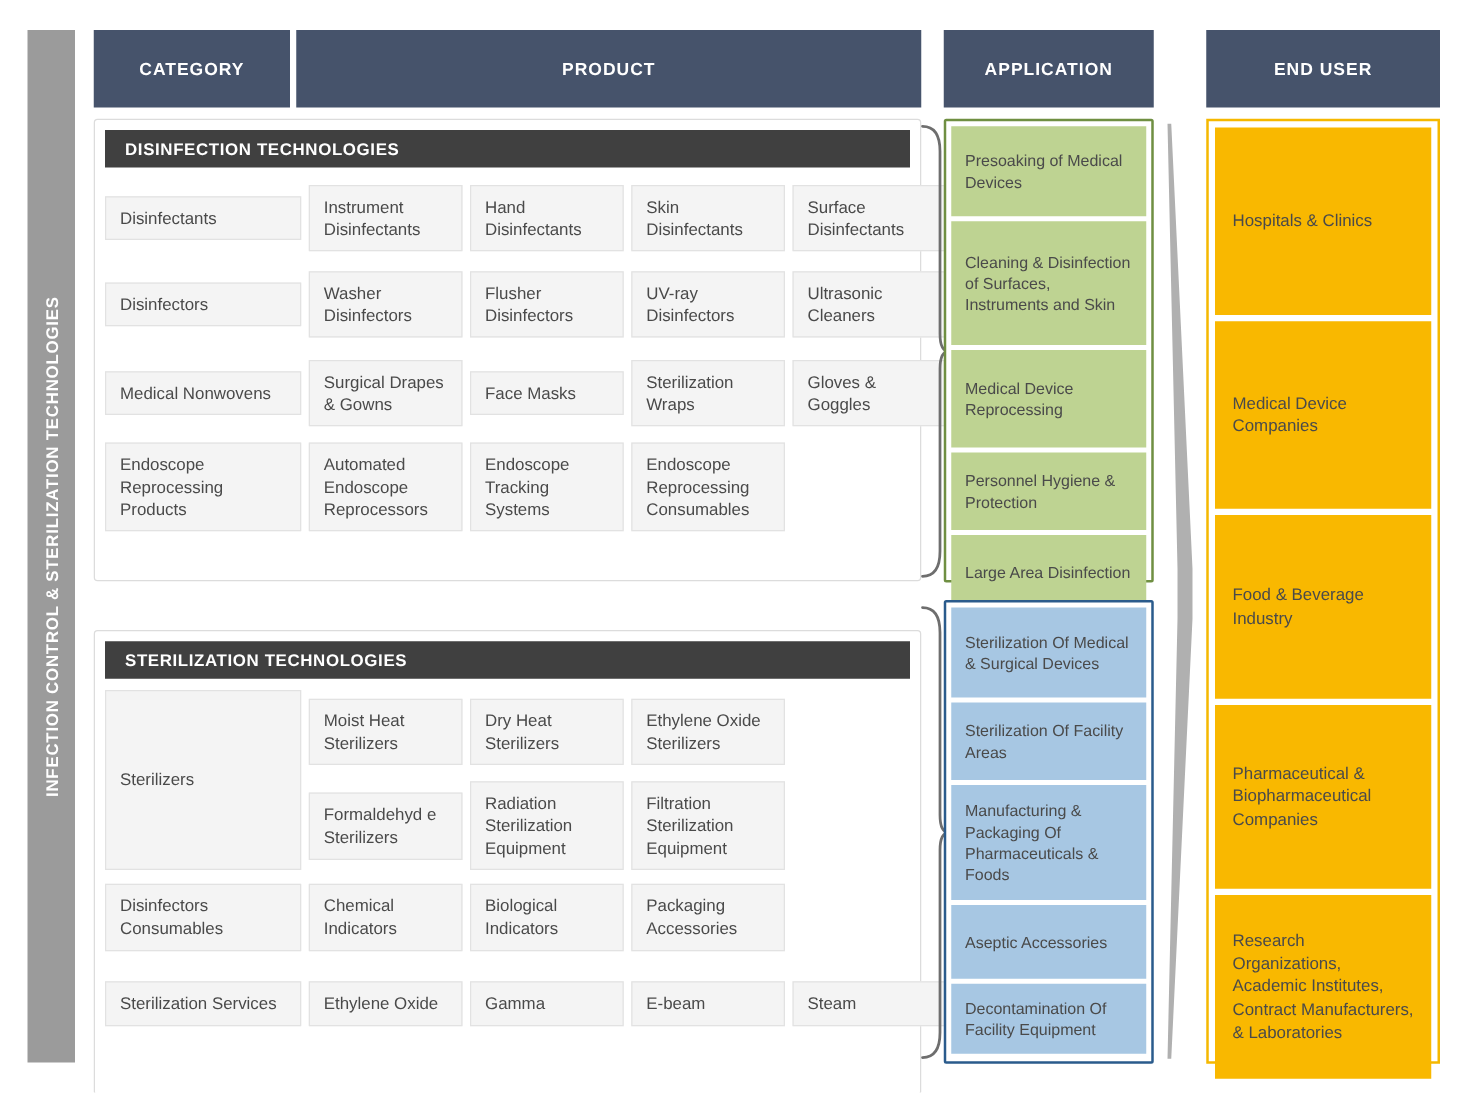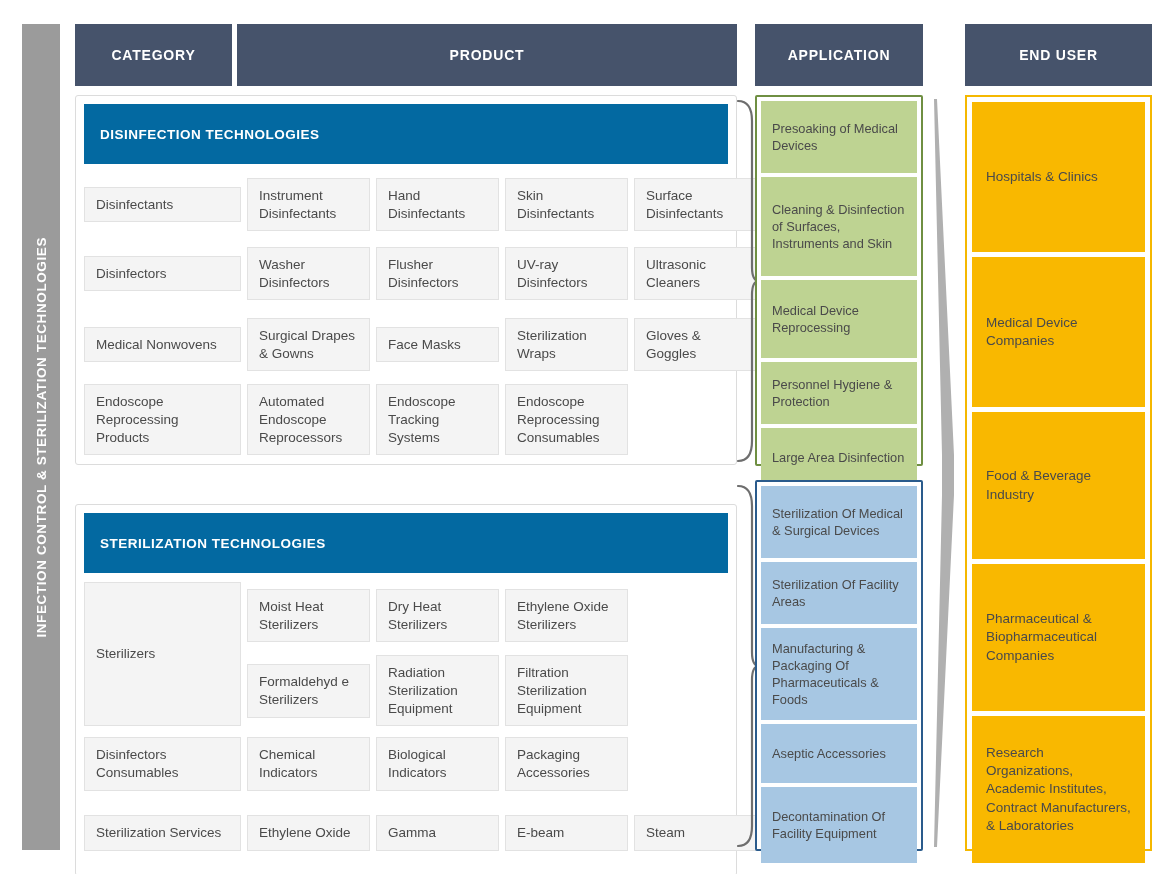--- a/index.html
+++ b/index.html
@@ -63,26 +63,26 @@
     width: 662px;
     background: #ffffff;
     border: 1px solid #dcdcdc;
     border-radius: 3px;
     padding: 8px;
   }
   #panel-disinfection { top: 95px;  height: 370px; }
   #panel-sterilization{ top: 504px; height: 372px; }
 
   .band {
-    background: #0369a1;
+    background: #404040;
     color: #ffffff;
     font-size: 13.5px;
     font-weight: bold;
     letter-spacing: 0.5px;
-    height: 60px;
+    height: 30px;
     display: flex;
     align-items: center;
     padding-left: 16px;
     margin-bottom: 9px;
   }
 
   .row {
     display: flex;
     align-items: center;
     gap: 6px;
@@ -274,21 +274,21 @@
     <div class="app-cell green" style="height:78px;">Medical Device Reprocessing</div>
     <div class="app-cell green" style="height:62px;">Personnel Hygiene &amp; Protection</div>
     <div class="app-cell green" style="height:59px;">Large Area Disinfection</div>
   </div>
 
   <div class="appgroup" id="app-blue">
     <div class="app-cell blue" style="height:72px;">Sterilization Of Medical &amp; Surgical Devices</div>
     <div class="app-cell blue" style="height:62px;">Sterilization Of Facility Areas</div>
     <div class="app-cell blue" style="height:92px;">Manufacturing &amp; Packaging Of Pharmaceuticals &amp; Foods</div>
     <div class="app-cell blue" style="height:59px;">Aseptic Accessories</div>
-    <div class="app-cell blue" style="height:76px;">Decontamination Of Facility Equipment</div>
+    <div class="app-cell blue" style="height:56px;">Decontamination Of Facility Equipment</div>
   </div>
 
   <div id="enduser-group">
     <div class="eu-cell" style="height:150px;">Hospitals &amp; Clinics</div>
     <div class="eu-cell" style="height:150px;">Medical Device Companies</div>
     <div class="eu-cell" style="height:147px;">Food &amp; Beverage Industry</div>
     <div class="eu-cell" style="height:147px;padding-left:14px;">Pharmaceutical &amp; Biopharmaceutical Companies</div>
     <div class="eu-cell" style="height:147px;">Research Organizations, Academic Institutes, Contract Manufacturers, &amp; Laboratories</div>
   </div>
 

